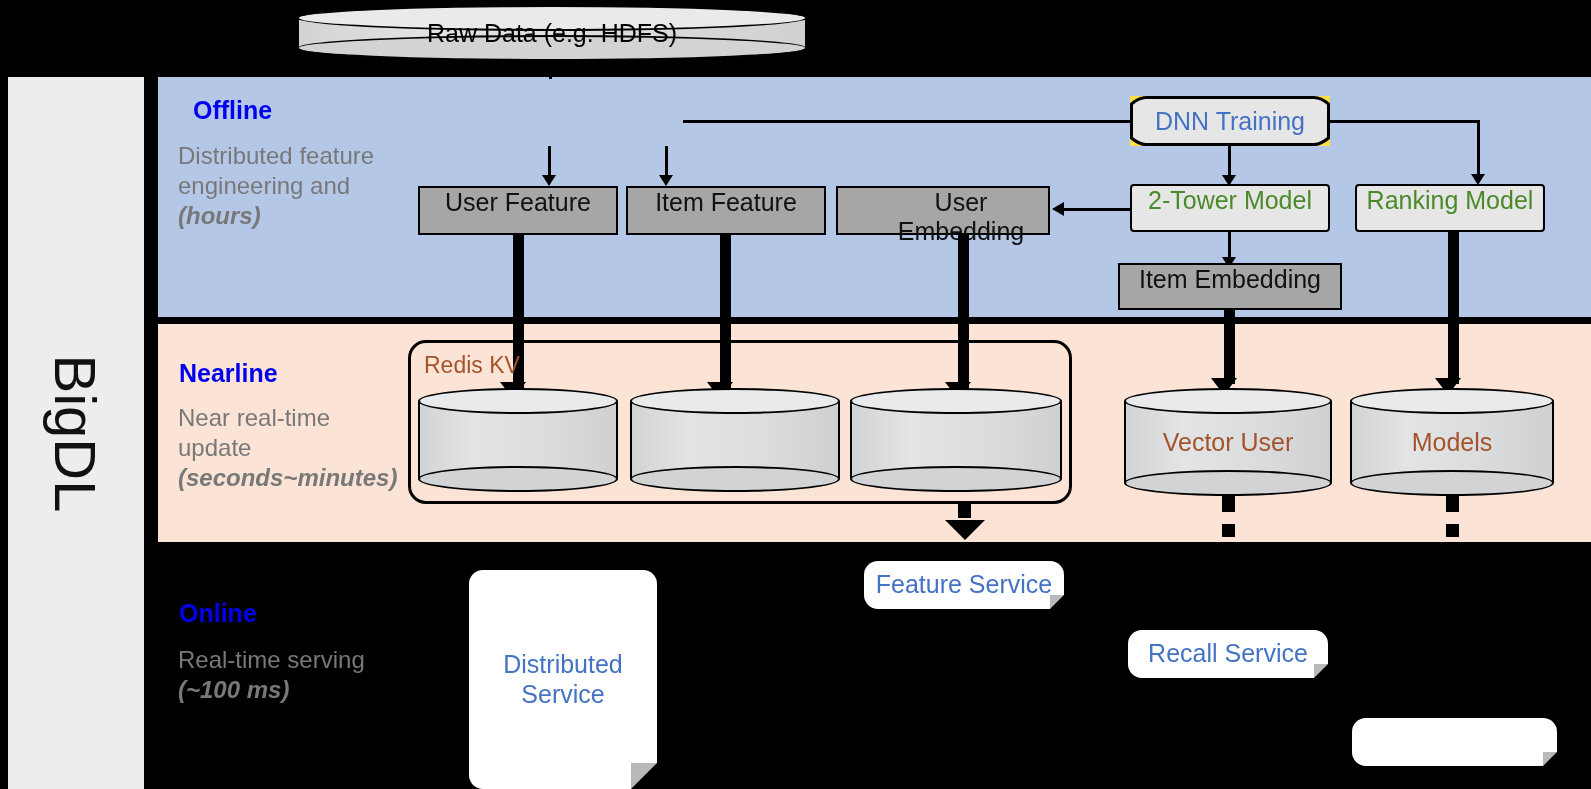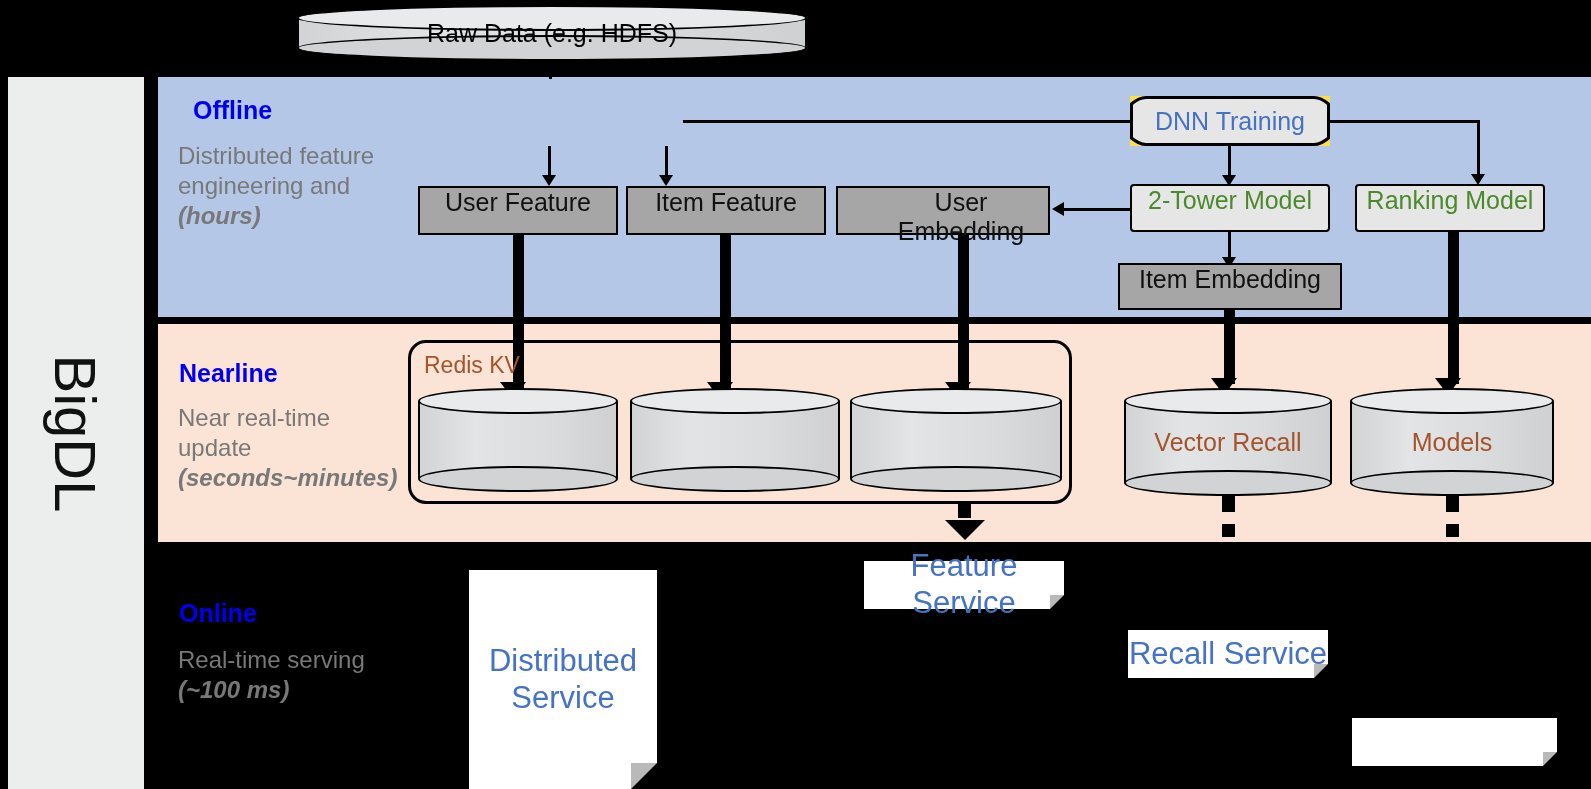--- a/index.html
+++ b/index.html
@@ -52,23 +52,23 @@
   .cyl .top{position:absolute;left:0;right:0;top:0;height:26px;
         background:#e9eaeb;border:2.5px solid #000;border-radius:50%;
         box-sizing:border-box;z-index:2;}
   .cyl .bot{position:absolute;left:0;right:0;bottom:0;height:26px;
         background:#d2d3d4;border:2.5px solid #000;border-radius:50%;
         box-sizing:border-box;}
   .cyl .lbl{position:absolute;inset:0;display:flex;align-items:center;
         justify-content:center;font-size:25px;z-index:3;}
 
   
-  .svc{position:absolute;background:#fff;color:#4472c4;font-size:31px;
+  .svc{position:absolute;background:#fff;color:#4472c4;font-size:25px;
        display:flex;align-items:center;justify-content:center;text-align:center;
-       line-height:1.18;}
+       line-height:1.18;border-radius:14px;}
   .fold{position:absolute;right:0;bottom:0;width:0;height:0;
        border-left:14px solid #b9b9b9;border-bottom:14px solid #000;}
   .fold-lg{border-left-width:26px;border-bottom-width:26px;}
 
   
   .thin-v{position:absolute;width:2.5px;background:#000;}
   .thin-h{position:absolute;height:2.5px;background:#000;}
   .thick-v{position:absolute;width:11px;background:#000;}
   .ah-down{position:absolute;width:0;height:0;
        border-left:7px solid transparent;border-right:7px solid transparent;
@@ -216,21 +216,21 @@
     <div class="body"></div>
     <div class="bot"></div>
     <div class="top"></div>
     <div class="lbl"></div>
   </div>
 
   <div class="cyl" style="left:1124px;top:388px;width:208px;height:108px;">
     <div class="body"></div>
     <div class="bot"></div>
     <div class="top"></div>
-    <div class="lbl brown-txt">Vector Recall</div>
+    <div class="lbl brown-txt">Vector User</div>
   </div>
   <div class="cyl" style="left:1350px;top:388px;width:204px;height:108px;">
     <div class="body"></div>
     <div class="bot"></div>
     <div class="top"></div>
     <div class="lbl brown-txt">Models</div>
   </div>
 
   <div class="dot" style="left:958px;top:504px;width:13px;height:14px;"></div>
   <div class="ah-down-big" style="left:945px;top:520px;border-left-width:20px;border-right-width:20px;border-top-width:20px;"></div>

